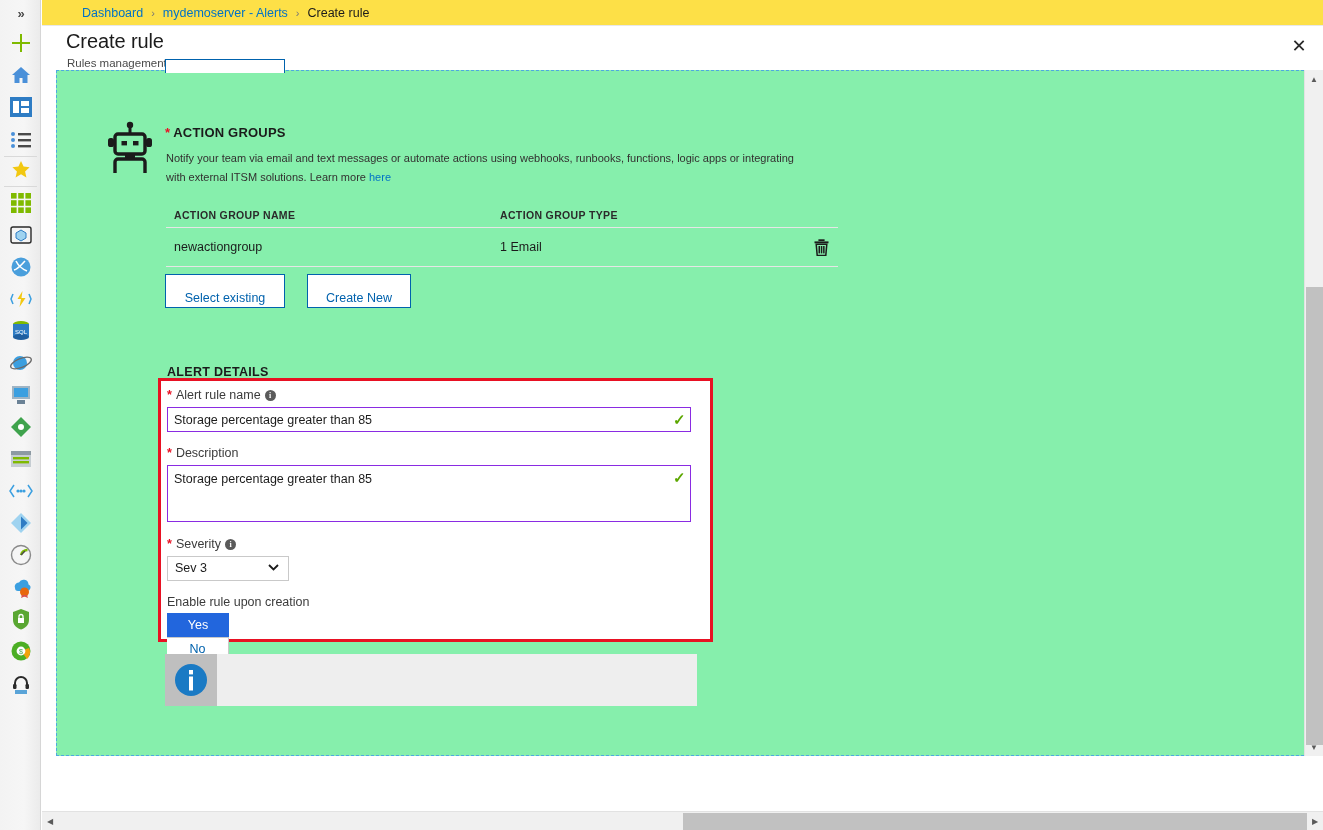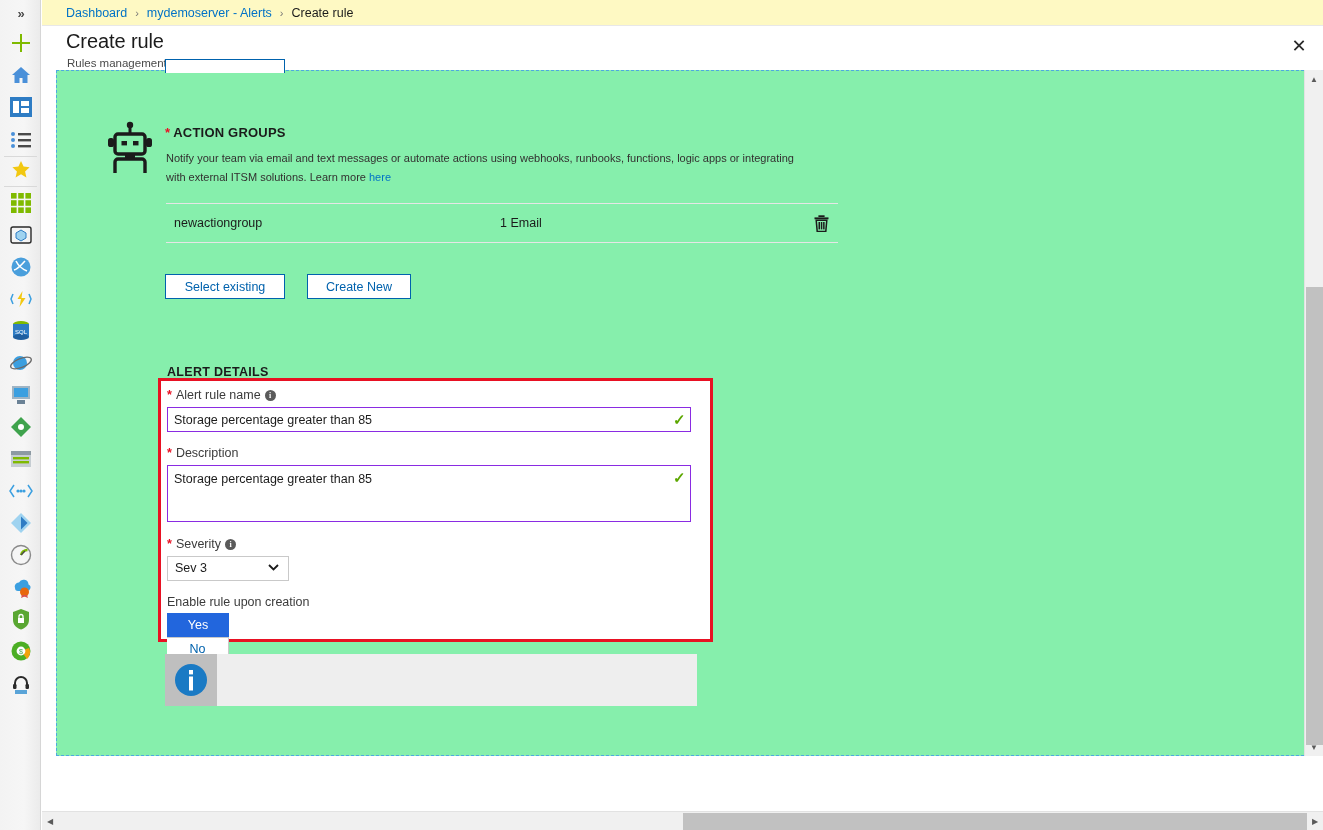--- a/index.html
+++ b/index.html
@@ -30,22 +30,22 @@
     display:flex; align-items:center; justify-content:center;
     cursor:pointer;
   }
   .rail-sep {
     position:absolute; left:4px; width:33px; height:1px; background:#d9d9d9;
   }
 
   
   #breadcrumb {
     position:absolute; left:42px; top:0; width:1281px; height:26px;
-    background:#fef9c3; border-bottom:1px solid #e8e8e8;
-    display:flex; align-items:center; padding-left:24px;
+    background:#fde047; border-bottom:1px solid #e8e8e8;
+    display:flex; align-items:center; padding-left:40px;
     font-size:12.5px;
   }
   #breadcrumb .crumb-link { color:#0072c6; cursor:pointer; }
   #breadcrumb .crumb-sep { color:#767676; margin:0 8px; font-size:11px; }
   #breadcrumb .crumb-cur { color:#1b1b1b; }
 
   
   #bladehead {
     position:absolute; left:42px; top:26px; width:1281px; height:44px;
     background:#fff;
@@ -153,21 +153,21 @@
     display:flex; height:38px; align-items:center;
     font-size:12.5px; color:#1b1b1b;
   }
   .ag-row .c1 { width:334px; padding-left:8px; }
   .ag-row .c2 { flex:1; }
   .ag-row .c3 { width:34px; display:flex; align-items:center; justify-content:center; cursor:pointer; }
 
   .az-btn {
     height:25px; border:1px solid #0062ad; background:#fff; color:#0062ad;
     font-family:"Liberation Sans", sans-serif; font-size:12.5px;
-    cursor:pointer; padding:4px 14px;
+    cursor:pointer; padding:16px 14px;
   }
   #btn-select { position:absolute; left:108px; top:203px; width:120px; }
   #btn-createnew { position:absolute; left:250px; top:203px; width:104px; }
 
   
   #ad-title {
     position:absolute; left:110px; top:294px;
     font-size:12.5px; font-weight:bold; color:#1b1b1b; letter-spacing:0.3px;
   }
   #redbox {
@@ -451,20 +451,24 @@
 
       <div id="ag-title">
         <span class="req">*</span><span>ACTION GROUPS</span>
       </div>
 
       <div id="ag-desc">
         <span>Notify your team via email and text messages or automate actions using webhooks, runbooks, functions, logic apps or integrating with external ITSM solutions. Learn more </span><a>here</a>
       </div>
 
       <div id="ag-table">
+        <div class="ag-head">
+          <div class="c1">ACTION GROUP NAME</div>
+          <div class="c2">ACTION GROUP TYPE</div>
+        </div>
         <div class="ag-rowsep"></div>
         <div class="ag-row">
           <div class="c1">newactiongroup</div>
           <div class="c2">1 Email</div>
           <div class="c3">
             <svg width="15" height="17" viewBox="0 0 15 17">
               <rect x="4.4" y="0.3" width="6.2" height="1.7" fill="#1b1b1b"></rect>
               <rect x="0.5" y="2.4" width="14" height="1.9" fill="#1b1b1b"></rect>
               <path d="M2.2 5.2h10.6l-1 11.2H3.2z" fill="none" stroke="#1b1b1b" stroke-width="1.5"></path>
               <rect x="4.5" y="7" width="1.5" height="7.4" fill="#1b1b1b"></rect>

